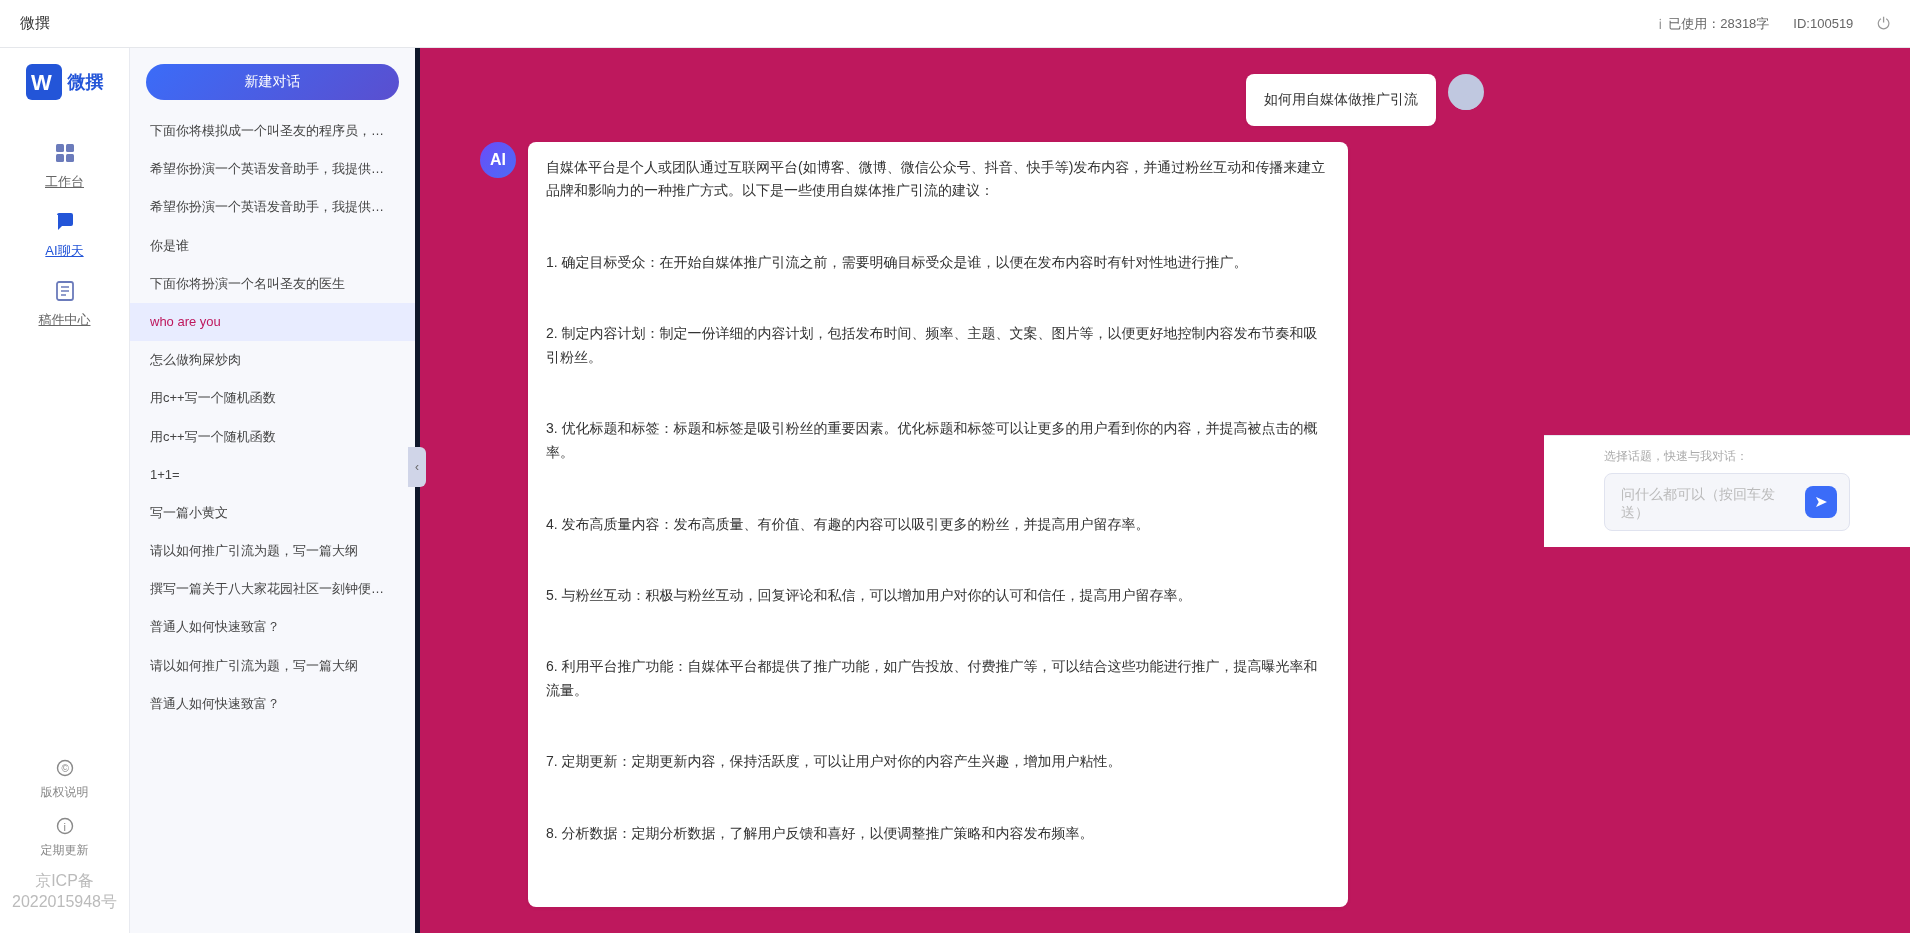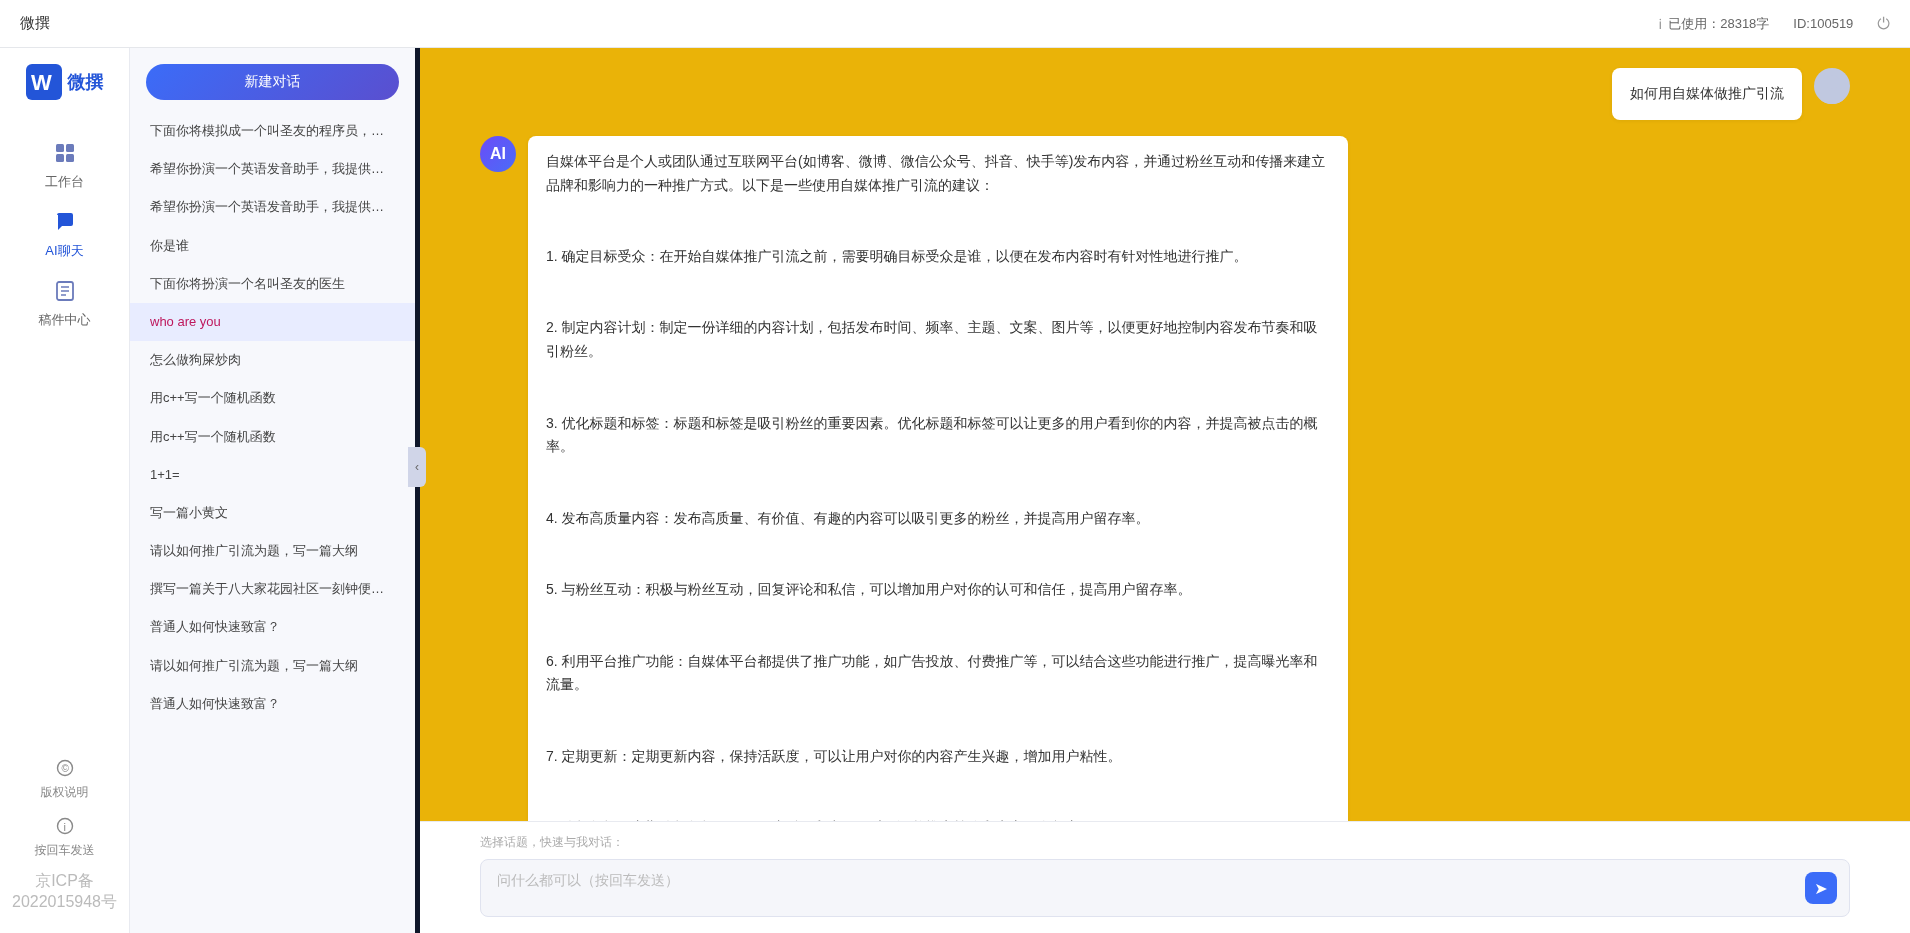--- a/index.html
+++ b/index.html
@@ -82,20 +82,21 @@
     .nav-item {
       width: 100%;
       display: flex;
       flex-direction: column;
       align-items: center;
       padding: 10px 0;
       cursor: pointer;
       color: #666;
       font-size: 13px;
       gap: 4px;
+      text-decoration: underline;
     }
     .nav-item.active {
       color: #2355d8;
     }
     .nav-item .nav-icon {
       font-size: 20px;
     }
     #left-nav .bottom-nav {
       margin-top: auto;
       width: 100%;
@@ -172,24 +173,25 @@
       cursor: pointer;
       z-index: 5;
       color: #666;
       font-size: 12px;
     }
 
     
     #chat-area {
       flex: 1;
       display: flex;
-      flex-direction: column;
-      background: #eab308;
+      flex-direction: row;
+      background: #be185d;
       overflow: hidden;
       position: relative;
+      align-items: center;
     }
 
     #messages {
       flex: 1;
       overflow-y: auto;
       padding: 20px 60px;
       display: flex;
       flex-direction: column;
       gap: 16px;
     }
@@ -356,21 +358,21 @@
         </span>
         <span>版权说明</span>
       </div>
       <div class="bottom-nav-item">
         <span class="nav-icon">
           <svg width="18" height="18" viewBox="0 0 18 18" fill="none">
               <circle cx="9" cy="9" r="7.5" stroke="#888" stroke-width="1.4"></circle>
               <text x="7.5" y="13.5" font-size="11" fill="#888" font-family="Arial">i</text>
             </svg>
         </span>
-        <span>按回车发送</span>
+        <span>定期更新</span>
       </div>
       <div class="icp-text">京ICP备2022015948号</div>
     </div>
   </div>
 
   <div id="history-sidebar">
     <button class="new-chat-btn">新建对话</button>
     <div class="history-list" id="history-list">
     <div class="history-item">下面你将模拟成一个叫圣友的程序员，我说...</div>
         <div class="history-item">希望你扮演一个英语发音助手，我提供给你...</div>

